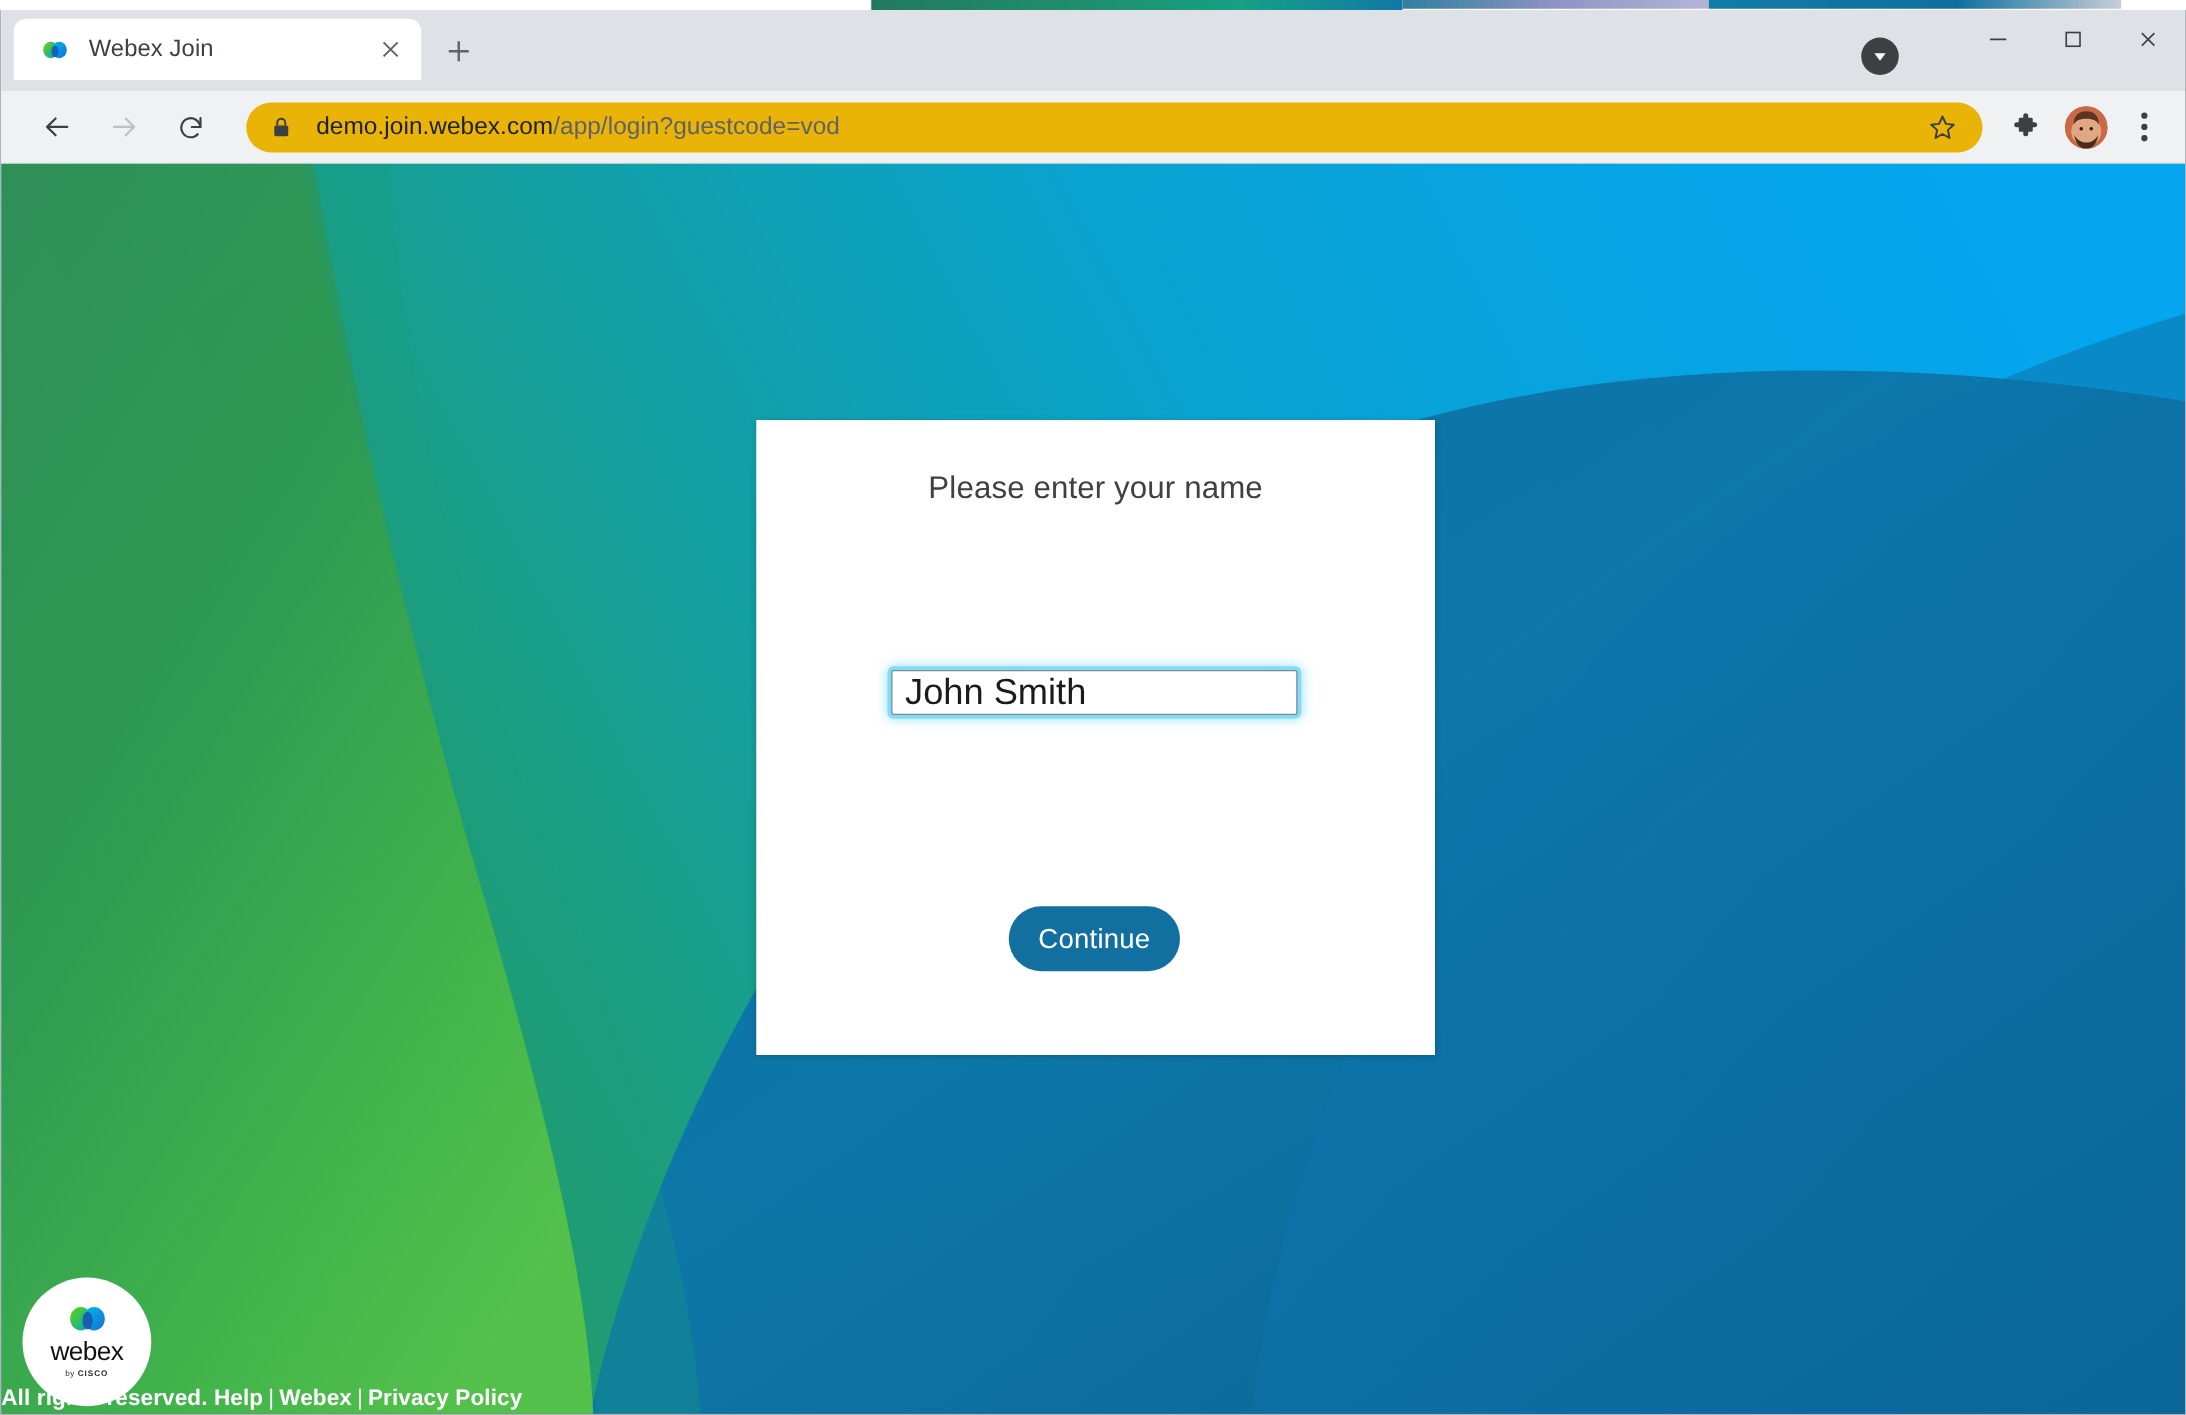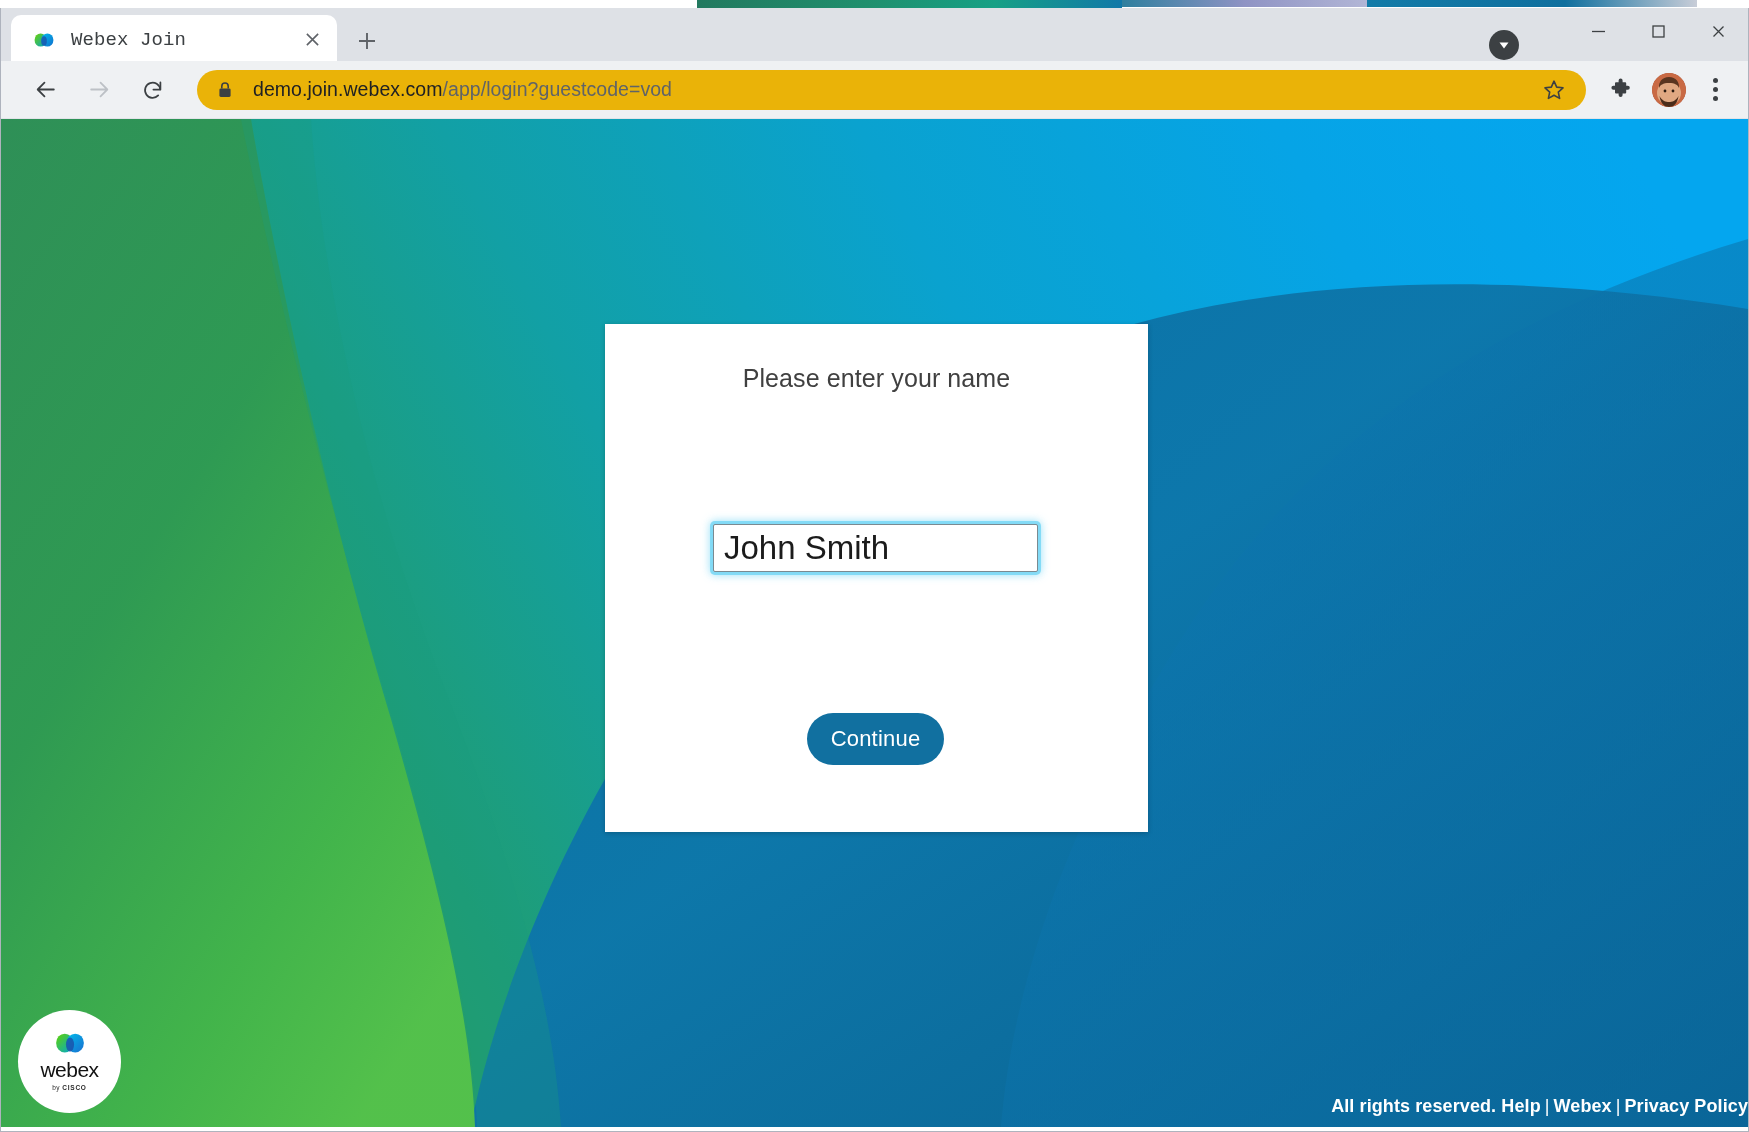--- a/index.html
+++ b/index.html
@@ -59,23 +59,22 @@
     height: 1124px;
     background: #ffffff;
     border: 1px solid #aeb3bd;
     border-top: none;
     overflow: hidden;
   }
 
   
   .tabstrip {
     position: relative;
-    height: 53px;
+    height: 65px;
     background: #dee1e6;
-    font-family: Liberation Mono, monospace;
   }
 
   .tab {
     position: absolute;
     left: 10px;
     top: 7px;
     width: 326px;
     height: 49px;
     background: #ffffff;
     border-radius: 10px 10px 0 0;
@@ -272,22 +271,22 @@
 
   .name-input-wrap {
     position: absolute;
     top: 200px;
     left: 108px;
     width: 325px;
   }
 
   .name-input {
     width: 100%;
-    height: 48px;
-    font-size: 33px;
+    height: 36px;
+    font-size: 29px;
     font-family: "Liberation Sans", sans-serif;
     color: #1b1b1b;
     padding: 0 10px;
     border: 1px solid #7b8a91;
     border-radius: 2px;
     background: #ffffff;
     outline: none;
     box-shadow: 0 0 0 3px rgba(120, 215, 245, 0.85),
                 0 0 9px 3px rgba(120, 215, 245, 0.75);
   }
@@ -338,21 +337,21 @@
     margin-top: 2px;
   }
   .badge-sub b { letter-spacing: 0.8px; }
 
   
   .page-footer {
     position: absolute;
     left: 0;
     bottom: 10px;
     width: 100%;
-    text-align: right;
+    text-align: left;
     font-size: 18px;
     font-weight: bold;
     color: #ffffff;
     letter-spacing: 0.1px;
   }
   .page-footer a {
     color: #ffffff;
     text-decoration: none;
   }
   .page-footer .sep { padding: 0 4px; font-weight: normal; }

